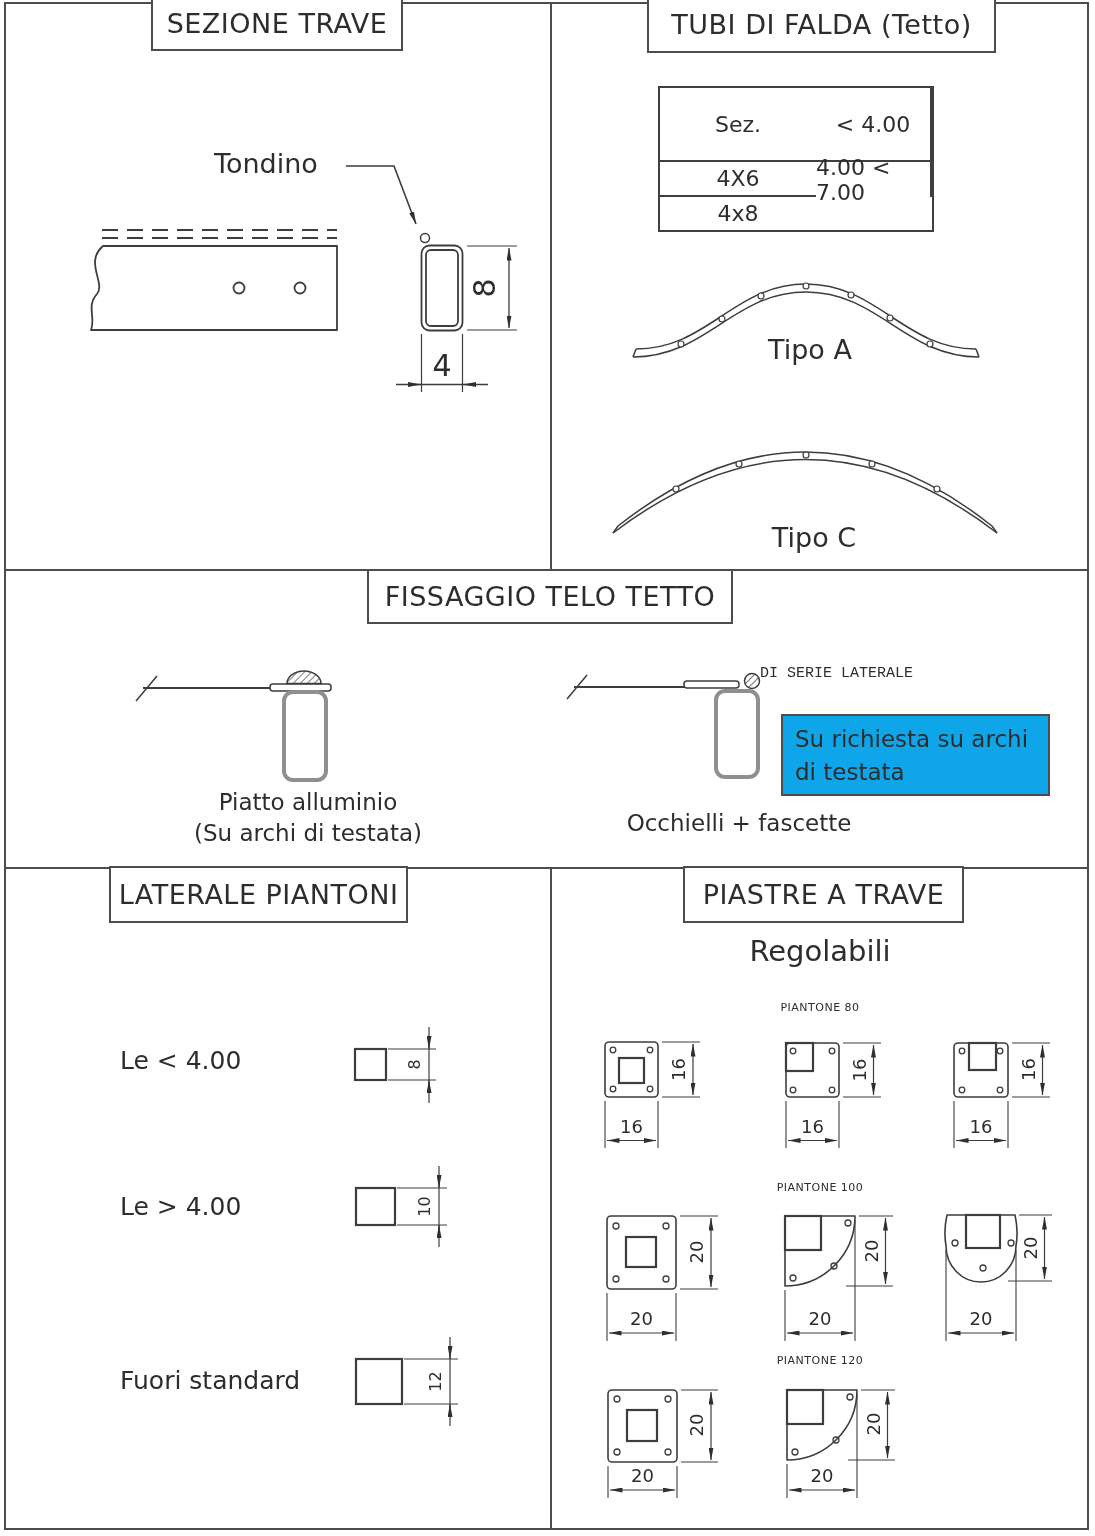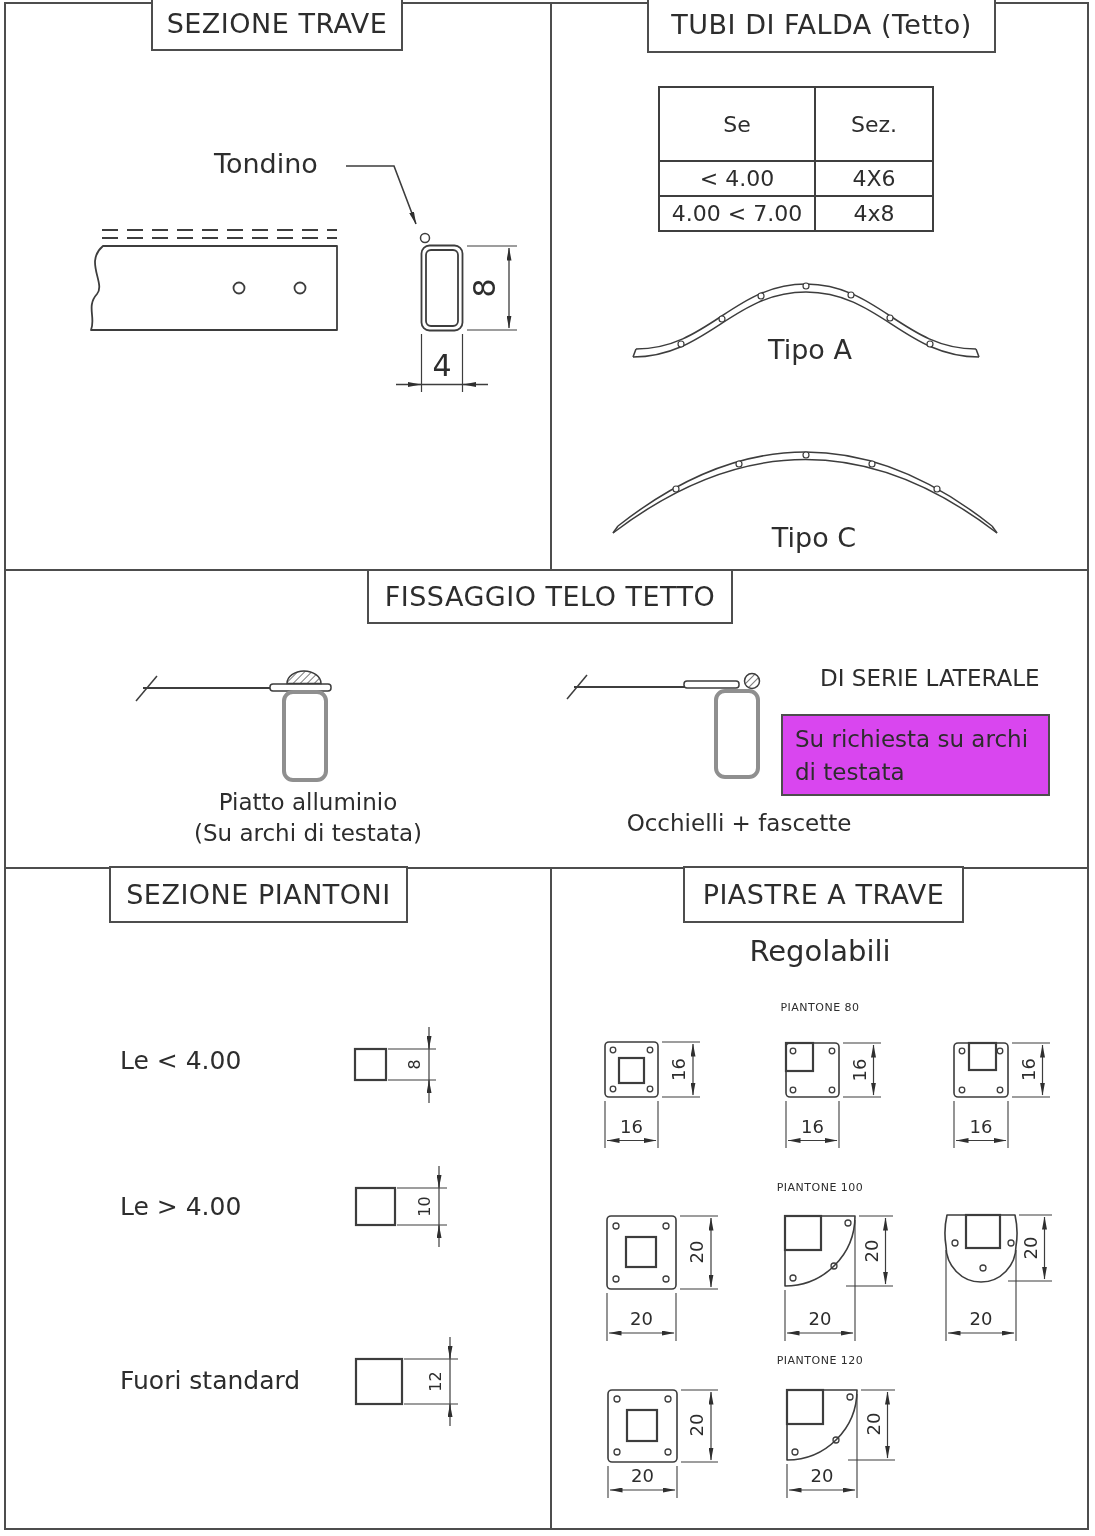--- a/index.html
+++ b/index.html
@@ -11,21 +11,21 @@
   .abs{position:absolute;}
   .page-border{left:4px;top:2px;width:1085px;height:1528px;border:2px solid #4d4d4d;box-sizing:border-box;}
   .divider{background:#4d4d4d;}
   .titlebox{
     background:#fff;border:2px solid #4d4d4d;box-sizing:border-box;
     display:flex;align-items:center;justify-content:center;
     font-size:27px;letter-spacing:0.5px;white-space:nowrap;
   }
   .cap{font-size:23px;text-align:center;white-space:nowrap;}
   .notebox{
-    border:2px solid #4d4d4d;box-sizing:border-box;background:#d946ef;
+    border:2px solid #4d4d4d;box-sizing:border-box;background:#0ea5e9;
     font-size:23px;line-height:1.45;padding:7px 12px;
   }
   .tbl{border:2px solid #3f3f3f;box-sizing:border-box;display:grid;
        grid-template-columns:156px 1fr;grid-template-rows:74px 35px 1fr;
        font-size:22px;}
   .tbl .cell{display:flex;align-items:center;justify-content:center;box-sizing:border-box;}
   .tbl .c1{border-right:2px solid #3f3f3f;}
   .tbl .hdr{border-bottom:2px solid #3f3f3f;}
   .tbl .r1{border-bottom:2px solid #3f3f3f;}
   svg text{fill:#2d2d2d;}
@@ -298,44 +298,43 @@
 <div class="abs titlebox" style="left:151px;top:-4px;width:252px;height:55px;">
     <span>SEZIONE TRAVE</span>
   </div>
 <div class="abs titlebox" style="left:647px;top:-4px;width:349px;height:57px;">
     <span>TUBI DI FALDA (Tetto)</span>
   </div>
 <div class="abs titlebox" style="left:367px;top:569px;width:366px;height:55px;">
     <span>FISSAGGIO TELO TETTO</span>
   </div>
 <div class="abs titlebox" style="left:109px;top:866px;width:299px;height:57px;">
-    <span>SEZIONE PIANTONI</span>
+    <span>LATERALE PIANTONI</span>
   </div>
 <div class="abs titlebox" style="left:683px;top:866px;width:281px;height:57px;">
     <span>PIASTRE A TRAVE</span>
   </div>
 
 <div class="abs" style="left:214px;top:148px;font-size:27px;text-align:right;">Tondino</div>
 
 <div class="abs tbl" style="left:658px;top:86px;width:276px;height:146px;">
-  <div class="cell c1 hdr">Se</div>
   <div class="cell hdr">Sez.</div>
   <div class="cell c1 r1">&lt; 4.00</div>
   <div class="cell r1">4X6</div>
   <div class="cell c1">4.00 &lt; 7.00</div>
   <div class="cell">4x8</div>
 </div>
 
 <div class="abs cap" style="left:740px;top:334px;width:140px;font-size:27px;">Tipo A</div>
 <div class="abs cap" style="left:744px;top:494px;width:140px;font-size:27px;margin-top:28px;">Tipo C</div>
 
 <div class="abs cap" style="left:178px;top:789px;width:260px;">Piatto alluminio</div>
 <div class="abs cap" style="left:178px;top:820px;width:260px;">(Su archi di testata)</div>
 <div class="abs cap" style="left:603px;top:810px;width:272px;">Occhielli + fascette</div>
-<div class="abs" style="left:820px;top:665px;font-size:23px;white-space:nowrap;">DI SERIE LATERALE</div>
+<div class="abs" style="left:760px;top:665px;font-size:15px;white-space:nowrap;font-family:Liberation Mono, monospace;">DI SERIE LATERALE</div>
 <div class="abs notebox" style="left:781px;top:714px;width:269px;height:82px;">Su richiesta su archi di testata</div>
 
 <div class="abs rowlabel" style="left:120px;top:1046px;">Le &lt; 4.00</div>
 <div class="abs rowlabel" style="left:120px;top:1192px;">Le &gt; 4.00</div>
 <div class="abs rowlabel" style="left:120px;top:1366px;">Fuori standard</div>
 
 <div class="abs" style="left:660px;top:934px;width:320px;text-align:center;font-size:29px;">Regolabili</div>
 <div class="abs grouplabel" style="left:670px;top:1001px;width:300px;">PIANTONE 80</div>
 <div class="abs grouplabel" style="left:670px;top:1181px;width:300px;">PIANTONE 100</div>
 <div class="abs grouplabel" style="left:670px;top:1354px;width:300px;">PIANTONE 120</div>

